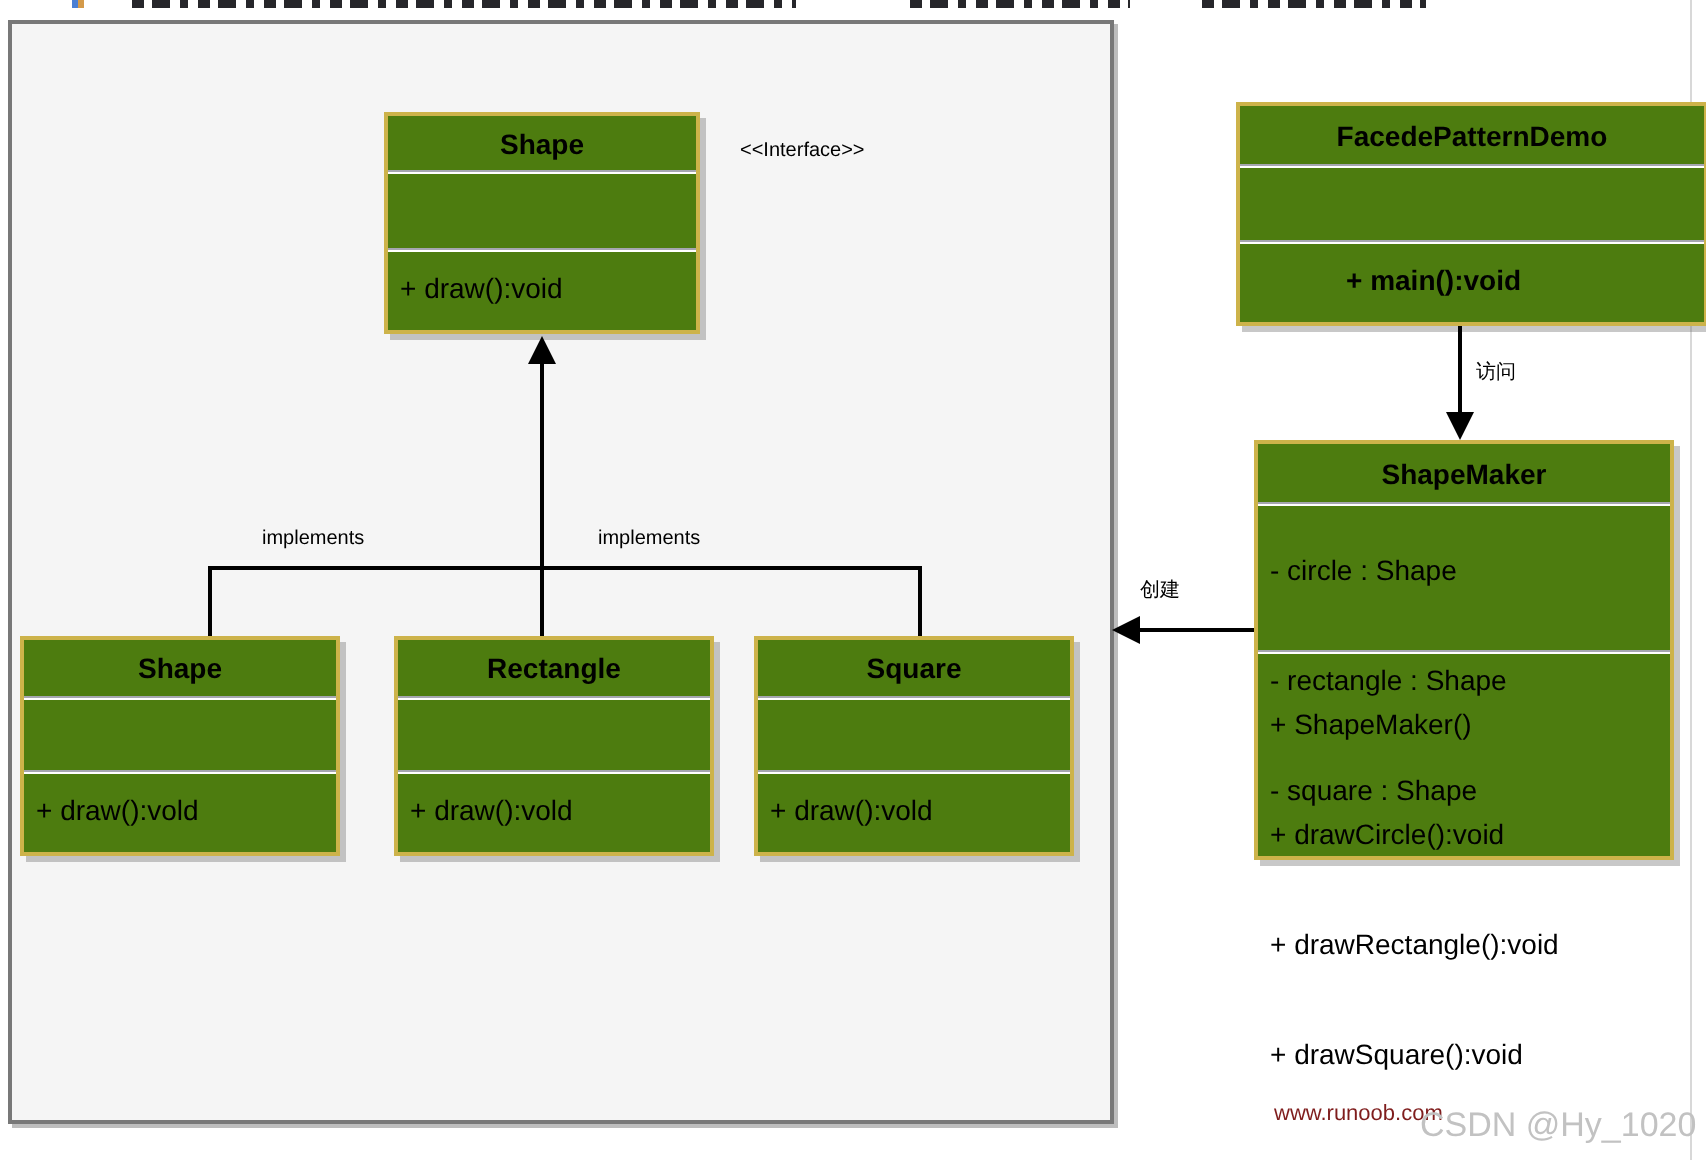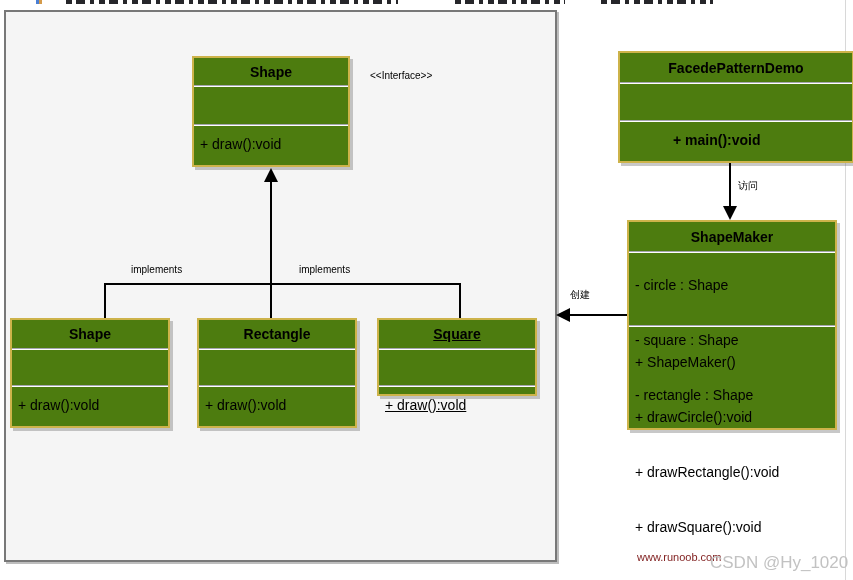--- a/index.html
+++ b/index.html
@@ -98,22 +98,22 @@
   <div class="sec" style="height:38px;"></div>
   <div class="sec" style="height:41px;">
     <div class="line body-pad bold">+ main():void</div>
   </div>
 </div>
 
 <div class="uml" style="left:627px;top:220px;width:210px;height:210px;">
   <div class="title" style="height:29px;">ShapeMaker</div>
   <div class="sec" style="height:74px;padding-top:6px;">
     <div class="line">- circle : Shape</div>
+    <div class="line">- rectangle : Shape</div>
     <div class="line">- square : Shape</div>
-    <div class="line">- rectangle : Shape</div>
   </div>
   <div class="sec" style="height:103px;padding-top:9px;">
     <div class="line">+ ShapeMaker()</div>
     <div class="line">+ drawCircle():void</div>
     <div class="line">+ drawRectangle():void</div>
     <div class="line">+ drawSquare():void</div>
   </div>
 </div>
 
 <div class="uml" style="left:10px;top:318px;width:160px;height:110px;">
@@ -125,21 +125,21 @@
 </div>
 
 <div class="uml" style="left:197px;top:318px;width:160px;height:110px;">
   <div class="title" style="height:28px;">Rectangle</div>
   <div class="sec" style="height:37px;"></div>
   <div class="sec" style="height:41px;">
     <div class="line body-pad">+ draw():vold</div>
   </div>
 </div>
 
-<div class="uml" style="left:377px;top:318px;width:160px;height:78px;text-decoration:underline;">
+<div class="uml" style="left:377px;top:318px;width:160px;height:110px;">
   <div class="title" style="height:28px;">Square</div>
   <div class="sec" style="height:37px;"></div>
   <div class="sec" style="height:41px;">
     <div class="line body-pad">+ draw():vold</div>
   </div>
 </div>
 
 <div class="arrow-up" style="left:264px;top:168px;"></div>
 <div class="vline" style="left:270px;top:181px;height:137px;"></div>
 <div class="hline" style="left:104px;top:283px;width:357px;"></div>

